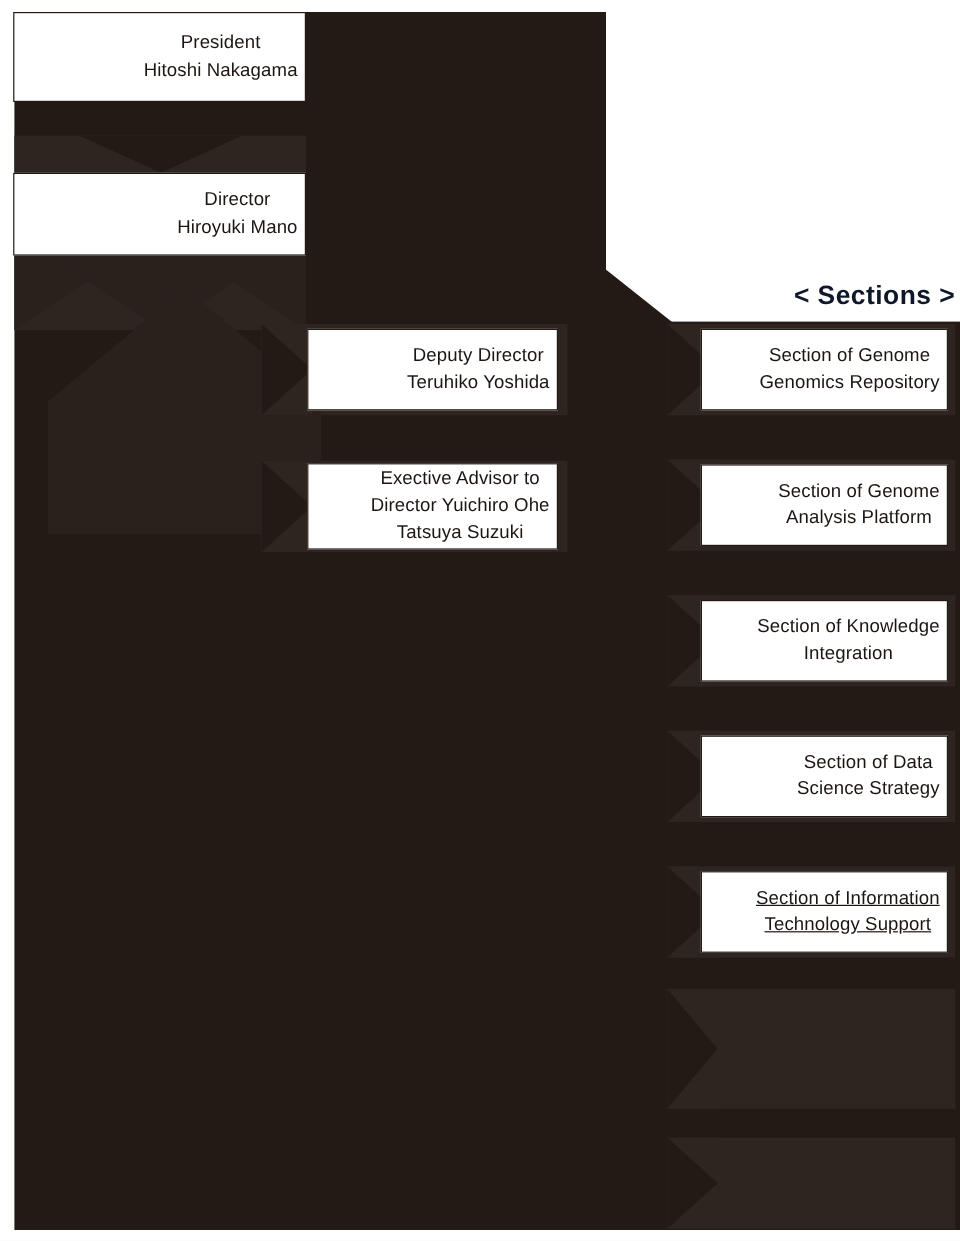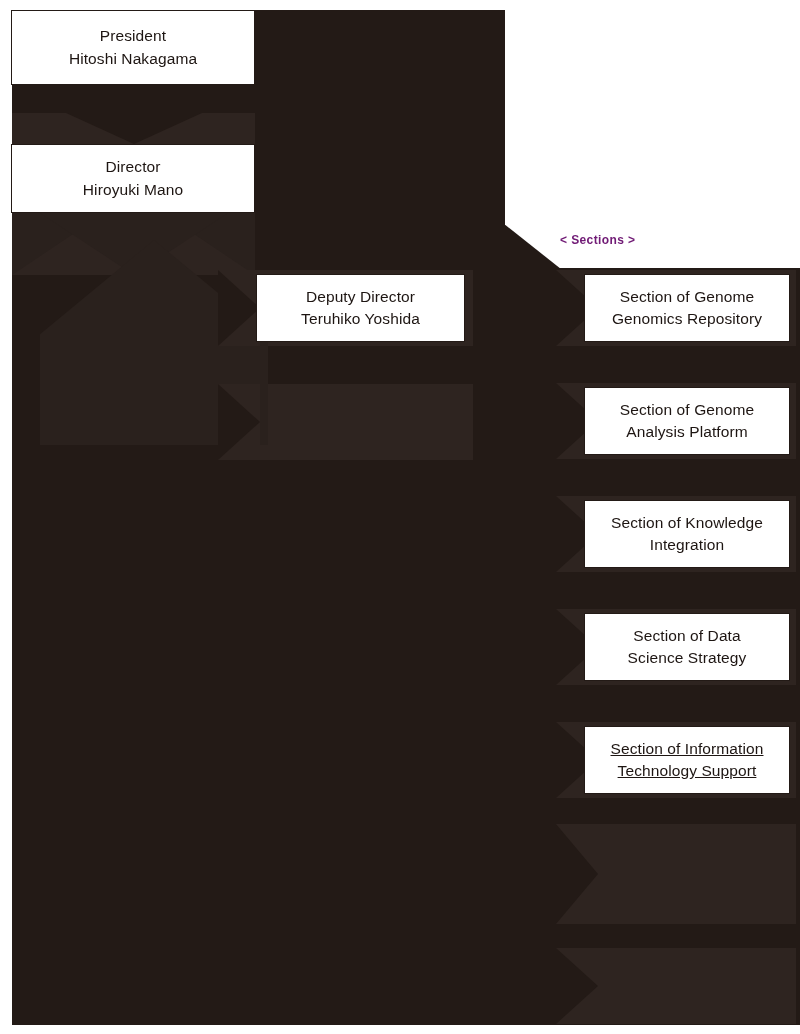--- a/index.html
+++ b/index.html
@@ -84,43 +84,43 @@
   }
 
   
   .node {
     position: absolute;
     background: #ffffff;
     border: 1px solid #231a16;
     box-sizing: border-box;
     display: flex;
     align-items: center;
-    justify-content: center;
+    justify-content: flex-end;
     text-align: center;
     color: #1d1512;
     font-size: 15.5px;
     line-height: 1.45;
     letter-spacing: 0.1px;
     padding: 2px 6px;
   }
   .node .node-label {
     display: block;
     white-space: pre-line;
   }
 
   
   #sections-heading {
     position: absolute;
     left: 560px;
     top: 233px;
     width: 236px;
-    text-align: left;
-    font-size: 12px;
+    text-align: right;
+    font-size: 22px;
     font-weight: bold;
-    color: #701a75;
+    color: #0f172a;
     letter-spacing: 0.4px;
   }
 </style>
 </head>
 <body>
 
 <div id="chart-root">
 
   <div class="backdrop" id="backdrop-main"></div>
   <div class="backdrop" id="backdrop-sections"></div>
@@ -170,20 +170,25 @@
   <div class="node" style="left:256px; top:274px; width:209px; height:68px;">
     <span class="node-label">Deputy Director
 Teruhiko Yoshida</span>
   </div>
 
   <div class="node" style="left:11px; top:144px; width:244px; height:69px;">
     <span class="node-label">Director
 Hiroyuki Mano</span>
   </div>
 
+  <div class="node" style="left:256px; top:386px; width:209px; height:72px;">
+    <span class="node-label">Exective Advisor to
+Director Yuichiro Ohe
+Tatsuya Suzuki</span>
+  </div>
 
   <div id="sections-heading">&lt;  Sections  &gt;</div>
 
   <div class="node" style="left:584px; top:274px; width:206px; height:68px;">
     <span class="node-label">Section of Genome
 Genomics Repository</span>
   </div>
 
   <div class="node" style="left:584px; top:387px; width:206px; height:68px;">
     <span class="node-label">Section of Genome

